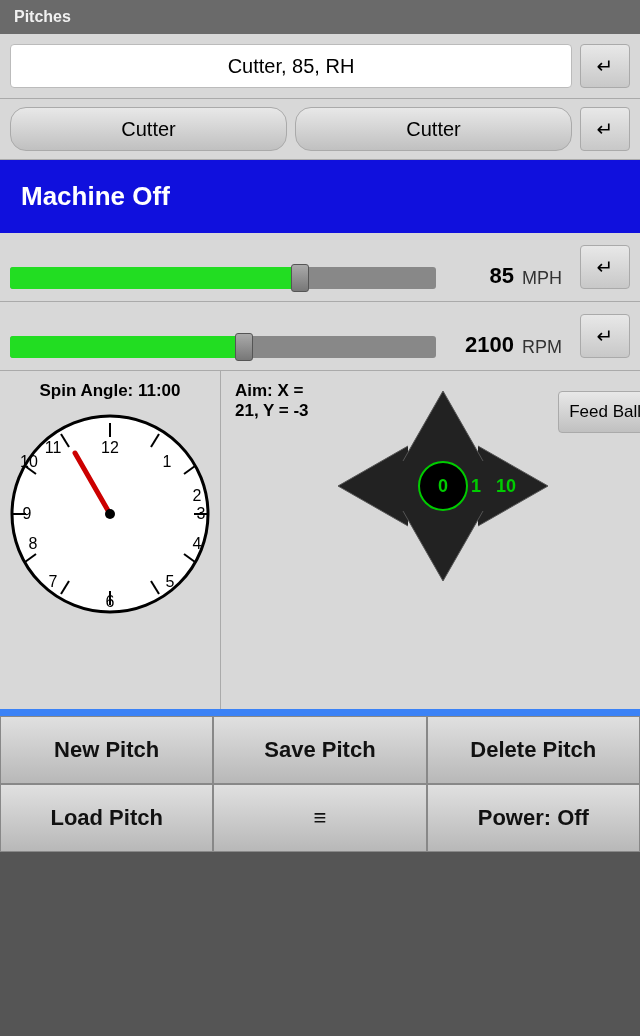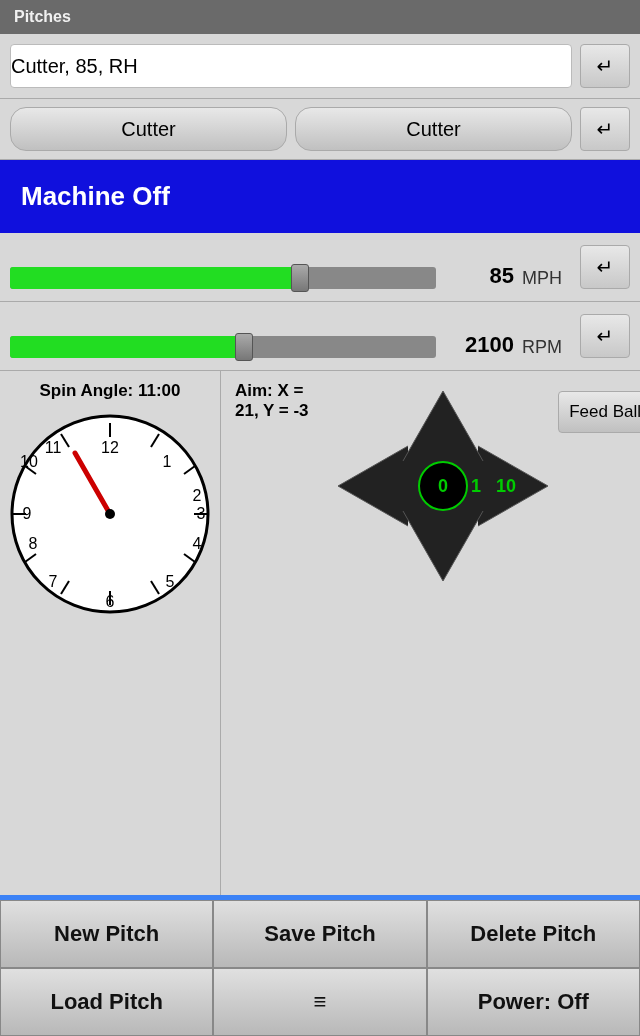--- a/index.html
+++ b/index.html
@@ -6,21 +6,21 @@
     body {
       width: 640px;
       height: 1036px;
       background: #555;
       font-family: Arial, sans-serif;
       overflow: hidden;
       position: relative;
     }
     #app {
       width: 640px;
-      height: 1036px;
+      height: 852px;
       background: #e0e0e0;
       display: flex;
       flex-direction: column;
     }
     
     #title-bar {
       background: #6a6a6a;
       padding: 8px 14px;
       color: #f0f0f0;
       font-size: 16px;
@@ -34,20 +34,21 @@
       display: flex;
       align-items: center;
       gap: 8px;
       border-bottom: 1px solid #aaa;
       flex-shrink: 0;
     }
     #pitch-name-input {
       flex: 1;
       height: 44px;
       font-size: 20px;
+      text-align: center;
       border: 1px solid #bbb;
       background: white;
       border-radius: 4px;
     }
     .enter-btn {
       width: 50px;
       height: 44px;
       background: linear-gradient(180deg, #e8e8e8, #c8c8c8);
       border: 1px solid #aaa;
       border-radius: 4px;
@@ -135,21 +136,21 @@
     .slider-unit {
       width: 50px;
       font-size: 18px;
       color: #333;
     }
     
     #controls-area {
       flex: 1;
       display: flex;
       flex-direction: row;
-      border-bottom: 5px solid #3b82f6;
+      border-bottom: 7px solid #3b82f6;
       background: #d8d8d8;
       min-height: 0;
     }
     
     #spin-panel {
       flex: 1;
       border-right: 1px solid #aaa;
       display: flex;
       flex-direction: column;
       align-items: center;

